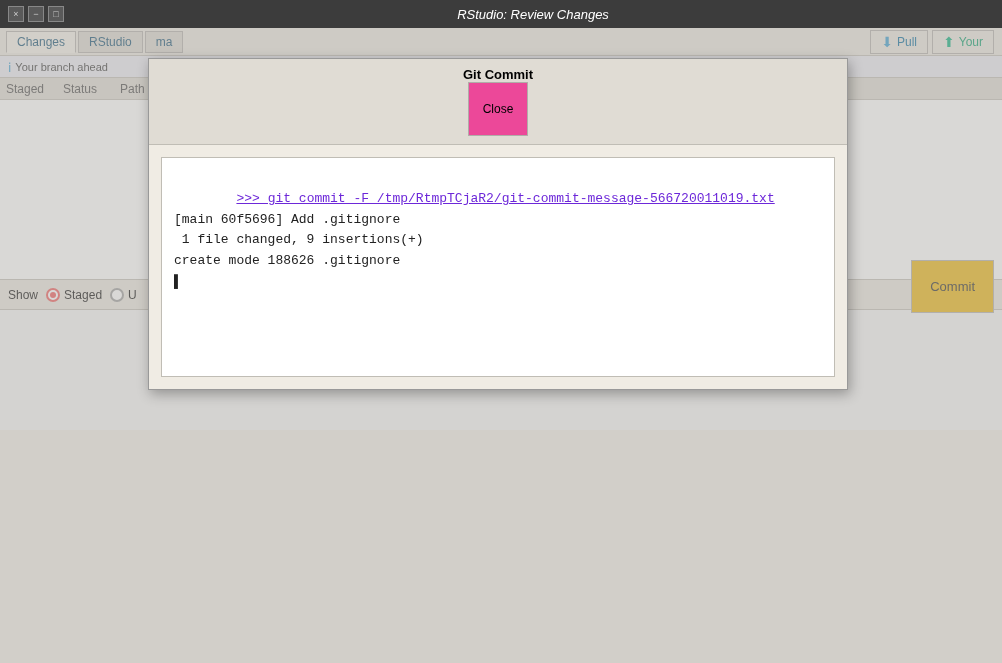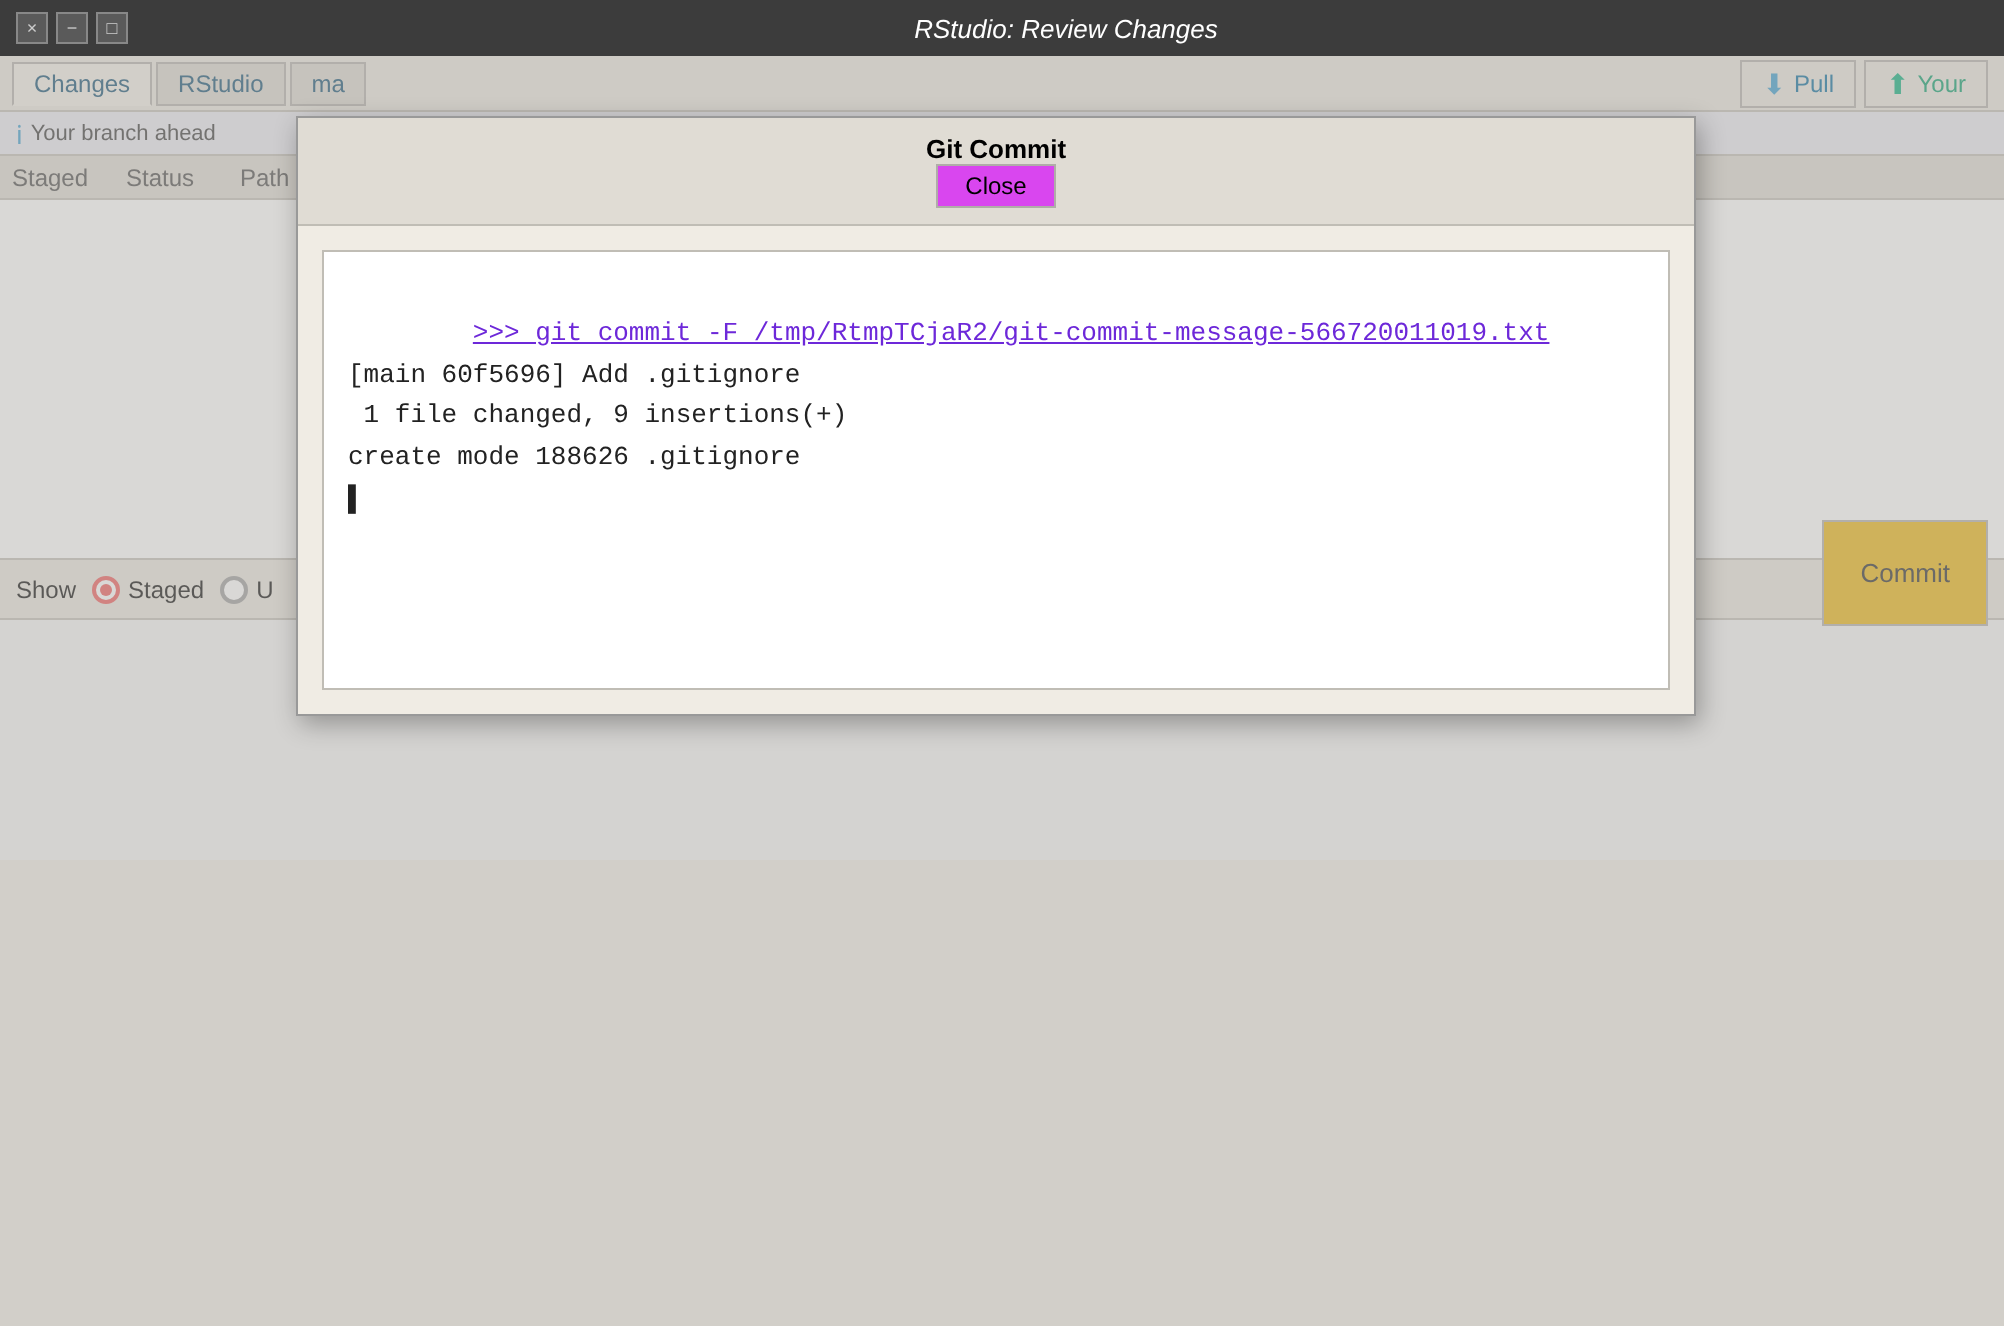--- a/index.html
+++ b/index.html
@@ -248,22 +248,22 @@
       padding: 8px 12px;
       display: flex;
       align-items: center;
       justify-content: space-between;
       border-bottom: 1px solid #c0bdb5;
       font-weight: bold;
       font-size: 13px;
       flex-direction: column;
     }
     .dialog-close-btn {
-      padding: 3px 14px;
-      background: #d946ef;
+      padding: 19px 14px;
+      background: #ec4899;
       border: 1px solid #b0ada8;
       font-size: 12px;
       cursor: pointer;
     }
     .dialog-content {
       padding: 12px;
     }
     .terminal-box {
       background: #ffffff;
       border: 1px solid #c0bdb5;

